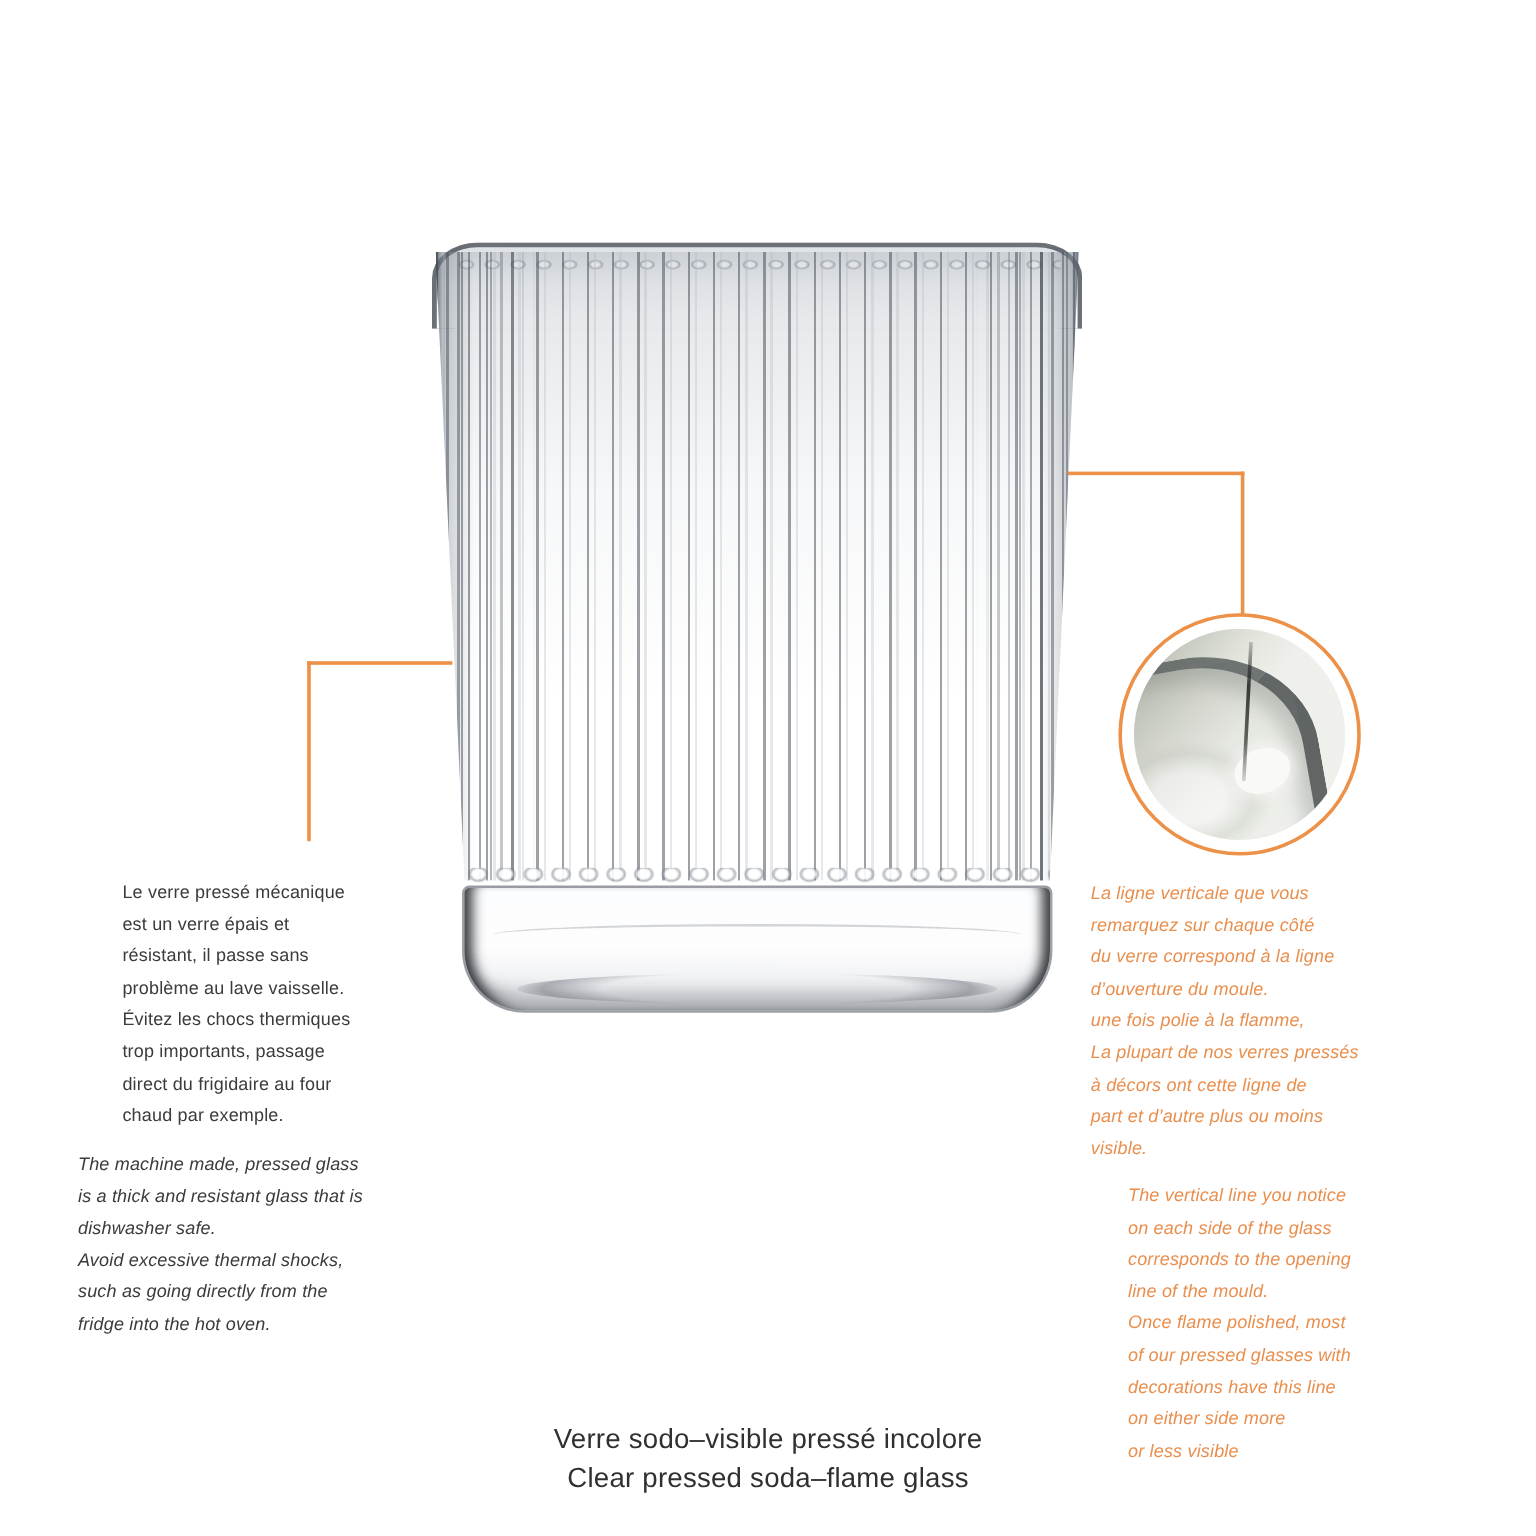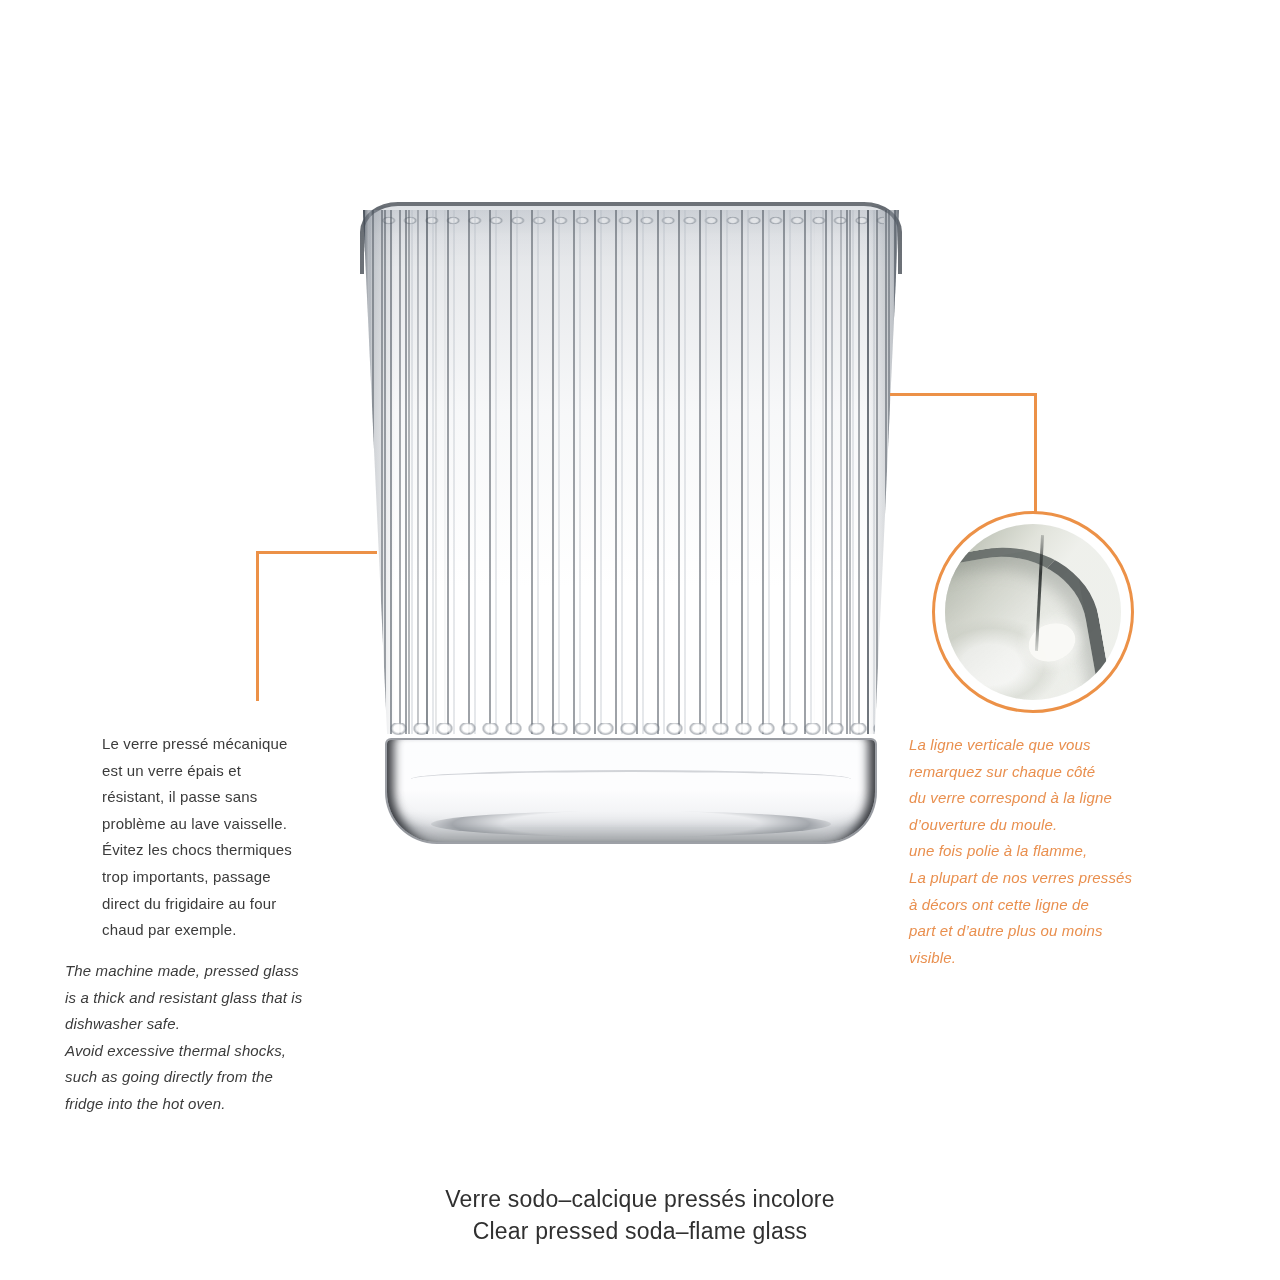--- a/index.html
+++ b/index.html
@@ -147,17 +147,26 @@
 
   <div class="txt orange-txt" style="left:909px;top:732px;width:345px;">La ligne verticale que vous
 remarquez sur chaque côté
 du verre correspond à la ligne
 d’ouverture du moule.
 une fois polie à la flamme,
 La plupart de nos verres pressés
 à décors ont cette ligne de
 part et d’autre plus ou moins
 visible.</div>
+  <div class="txt orange-txt" style="left:940px;top:984px;width:315px;">The vertical line you notice
+on each side of the glass
+corresponds to the opening
+line of the mould.
+Once flame polished, most
+of our pressed glasses with
+decorations have this line
+on either side more
+or less visible</div>
 
-  <div class="caption" style="top:1183px;">Verre sodo–calcique pressés incolore</div>
+  <div class="caption" style="top:1183px;">Verre sodo–visible pressé incolore</div>
   <div class="caption" style="top:1215px;">Clear pressed soda–flame glass</div>
 
 </div>
 
 </body></html>

